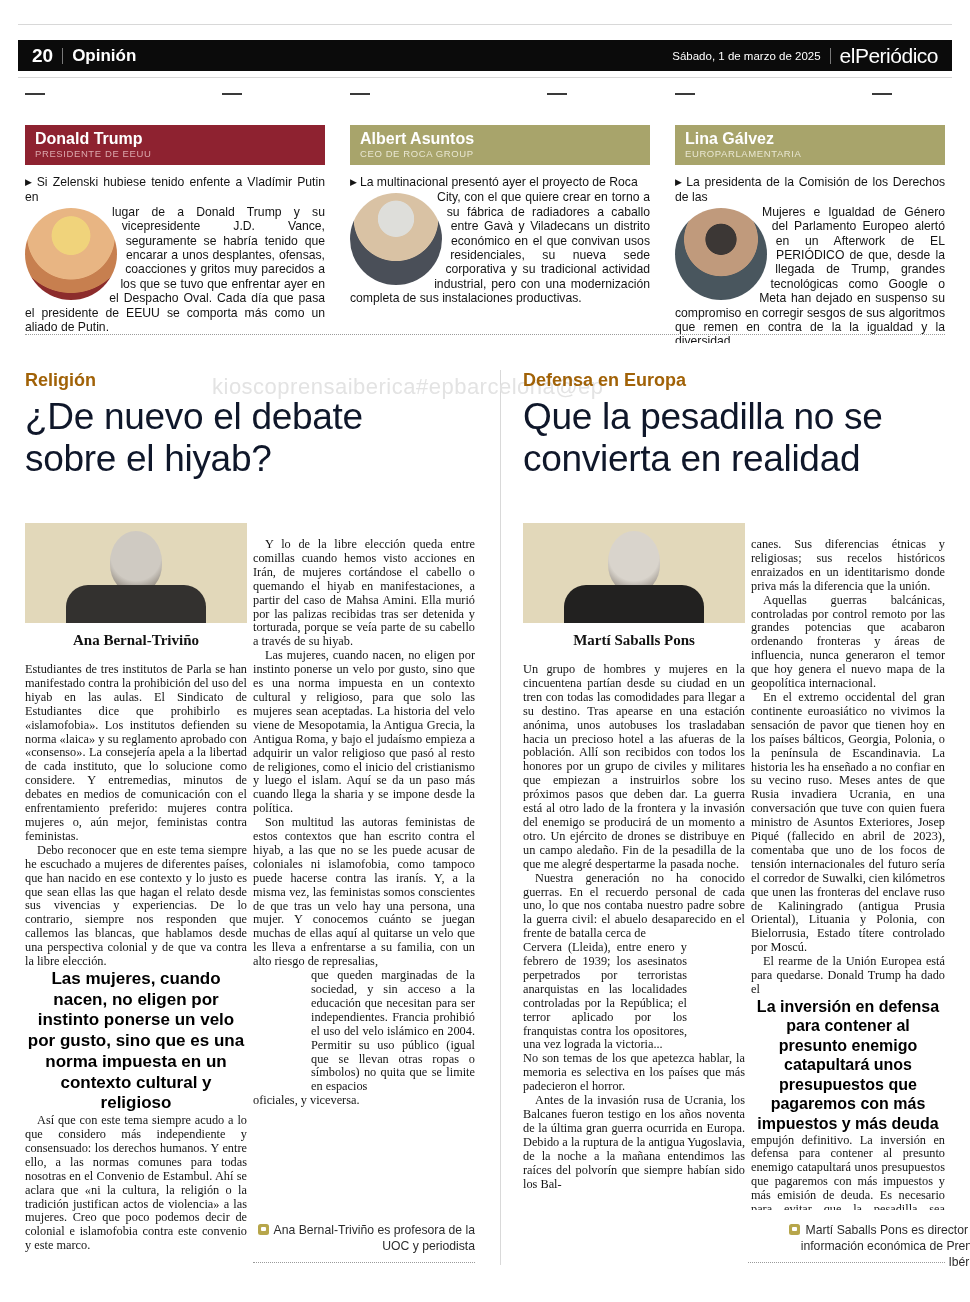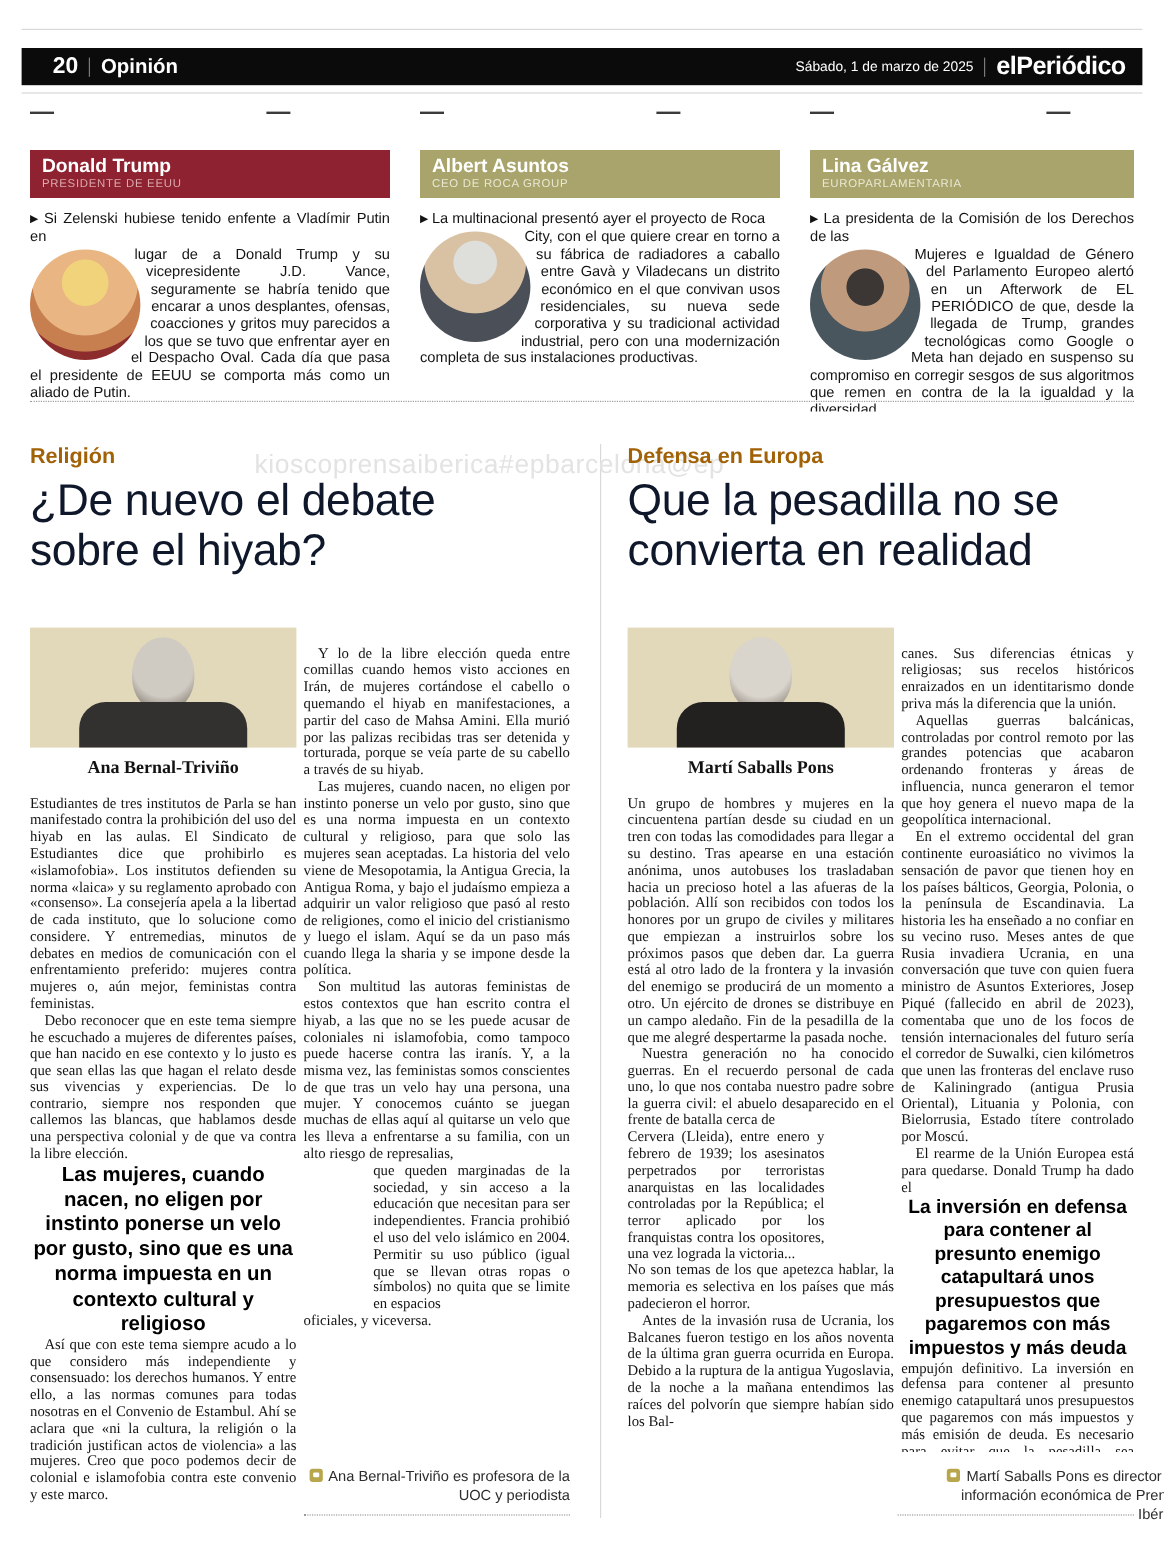--- a/index.html
+++ b/index.html
@@ -5,26 +5,26 @@
   html,body{margin:0;padding:0;background:#f2f2f2;}
   .page{position:relative;width:970px;height:1302px;background:#ffffff;overflow:hidden;
         font-family:"Liberation Sans",sans-serif;color:#111;margin:0 auto;}
   .abs{position:absolute;}
   .rule{background:#d8d8d8;height:1px;}
   .tick{background:#3a3a3a;height:2px;width:20px;}
 
   
   .topbar{left:18px;top:40px;width:934px;height:31px;background:#0b0b0b;color:#fff;
           display:flex;align-items:center;justify-content:space-between;padding:0 14px;box-sizing:border-box;}
-  .topbar .lft,.topbar .rgt{display:flex;align-items:center;gap:9px;margin-left:12px;}
+  .topbar .lft,.topbar .rgt{display:flex;align-items:center;gap:9px;}
   .pgnum{font-size:19px;font-weight:bold;}
   .vsep{width:1px;height:16px;background:#7a7a7a;}
   .sect{font-size:17px;font-weight:bold;}
   .date{font-size:11.5px;}
-  .masthead{font-size:21px;font-weight:bold;letter-spacing:-0.5px;}
+  .masthead{font-size:21px;font-weight:normal;letter-spacing:-0.5px;}
 
   
   .brief{top:125px;}
   .bhead{height:40px;box-sizing:border-box;padding:5px 10px 0;}
   .bhead .bname{color:#fff;font-size:16px;font-weight:bold;line-height:18px;}
   .bhead .brole{font-size:9.5px;letter-spacing:0.6px;line-height:12px;}
   .bbody{margin-top:10px;font-size:12.2px;line-height:14.4px;text-align:justify;color:#141414;height:168px;overflow:hidden;}
   .arrow{font-size:9px;margin-right:3px;position:relative;top:-1px;}
   .bphoto{float:left;width:92px;height:92px;border-radius:50%;shape-outside:circle(50%);
           margin:3px 10px 3px 0;}

